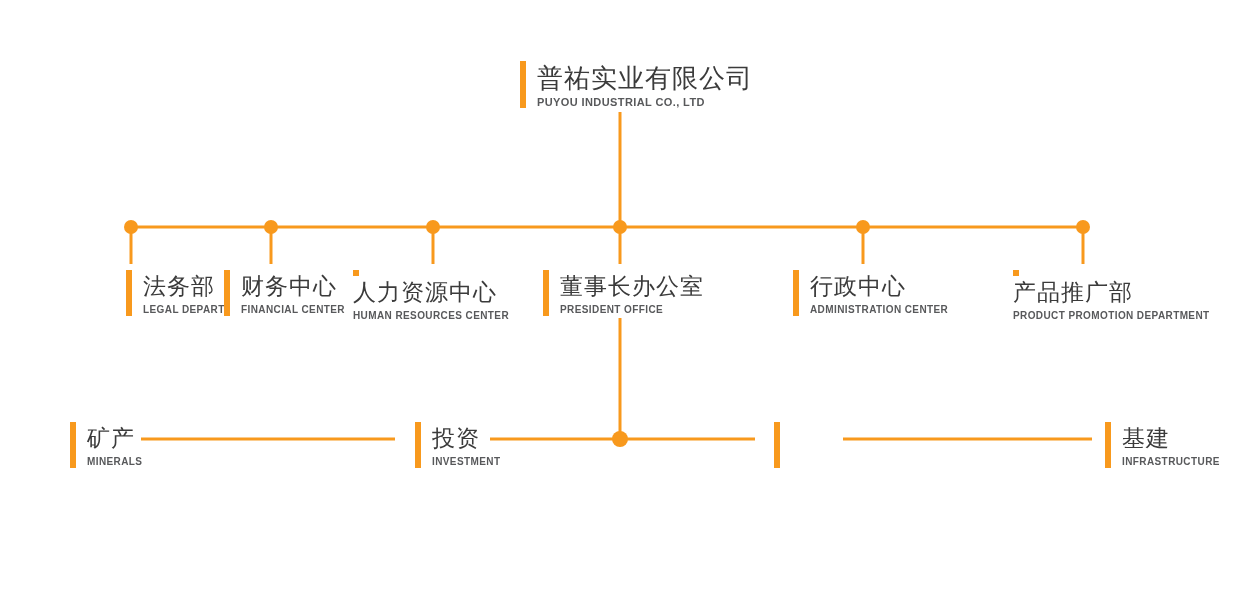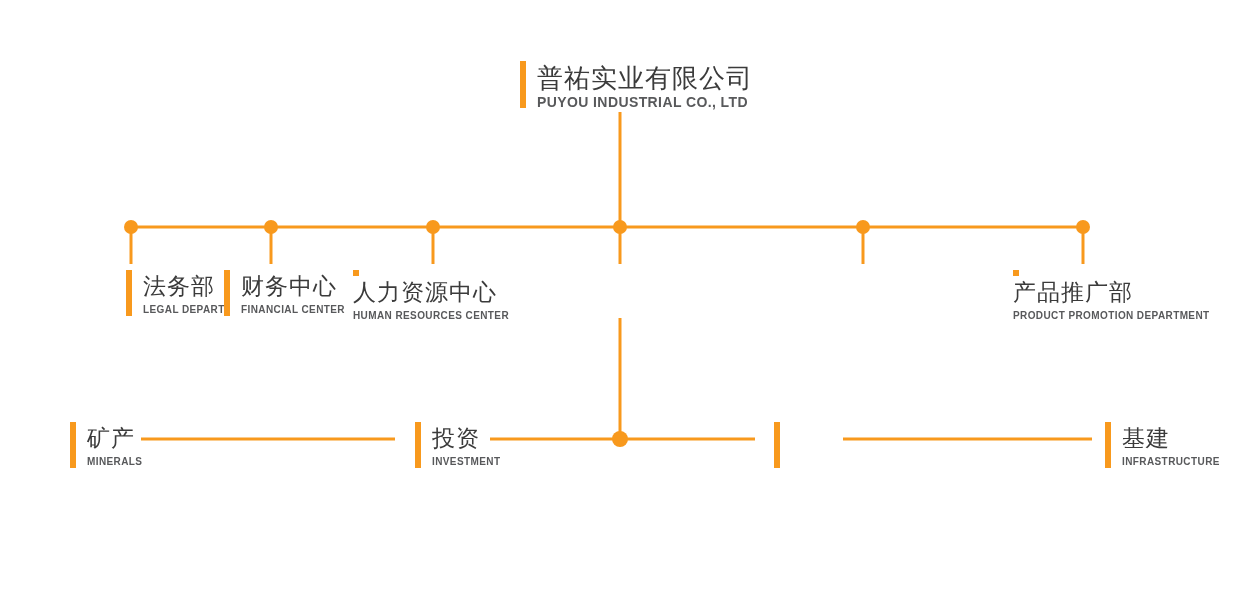--- a/index.html
+++ b/index.html
@@ -10,21 +10,21 @@
     font-family:"Liberation Sans","DejaVu Sans",sans-serif;
     overflow:hidden;
   }
   .lines-svg{position:absolute;left:0;top:0;width:1251px;height:594px;}
   .node{position:absolute;display:flex;align-items:stretch;}
   .accent-bar{width:6px;background:var(--accent);margin-right:11px;flex:0 0 6px;}
   .node .texts{display:flex;flex-direction:column;justify-content:flex-start;padding-top:1px;}
   .zh{font-size:23px;line-height:30px;color:var(--zh);white-space:nowrap;letter-spacing:1px;}
   .en{font-size:10px;font-weight:700;line-height:13px;color:var(--en);white-space:nowrap;letter-spacing:0.4px;margin-top:2px;}
   .root-node .zh{font-size:26px;line-height:32px;}
-  .root-node .en{font-size:14px;}
+  .root-node .en{font-size:11px;}
   .lvl2{height:46px;}
   .lvl3{height:46px;}
 </style>
 </head>
 <body>
 
 <div class="stage">
 
   <svg class="lines-svg" viewBox="0 0 1251 594" xmlns="http://www.w3.org/2000/svg">
 
@@ -77,20 +77,34 @@
       <span class="en">FINANCIAL CENTER</span>
     </span>
   </div>
   <div class="node lvl2" style="left:353px;top:270px;flex-direction:column;">
     <span class="accent-bar"></span>
     <span class="texts">
       <span class="zh">人力资源中心</span>
       <span class="en">HUMAN RESOURCES CENTER</span>
     </span>
   </div>
+  <div class="node lvl2" style="left:543px;top:270px;">
+    <span class="accent-bar"></span>
+    <span class="texts">
+      <span class="zh">董事长办公室</span>
+      <span class="en">PRESIDENT OFFICE</span>
+    </span>
+  </div>
+  <div class="node lvl2" style="left:793px;top:270px;">
+    <span class="accent-bar"></span>
+    <span class="texts">
+      <span class="zh">行政中心</span>
+      <span class="en">ADMINISTRATION CENTER</span>
+    </span>
+  </div>
   <div class="node lvl2" style="left:1013px;top:270px;flex-direction:column;">
     <span class="accent-bar"></span>
     <span class="texts">
       <span class="zh">产品推广部</span>
       <span class="en">PRODUCT PROMOTION DEPARTMENT</span>
     </span>
   </div>
 
   <div class="node lvl3" style="left:415px;top:422px;">
     <span class="accent-bar"></span>

